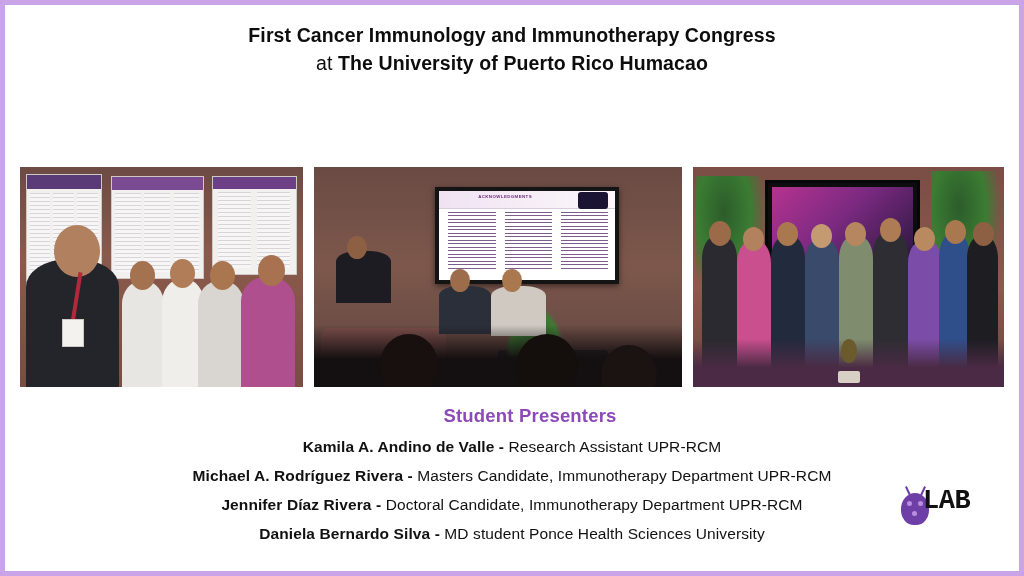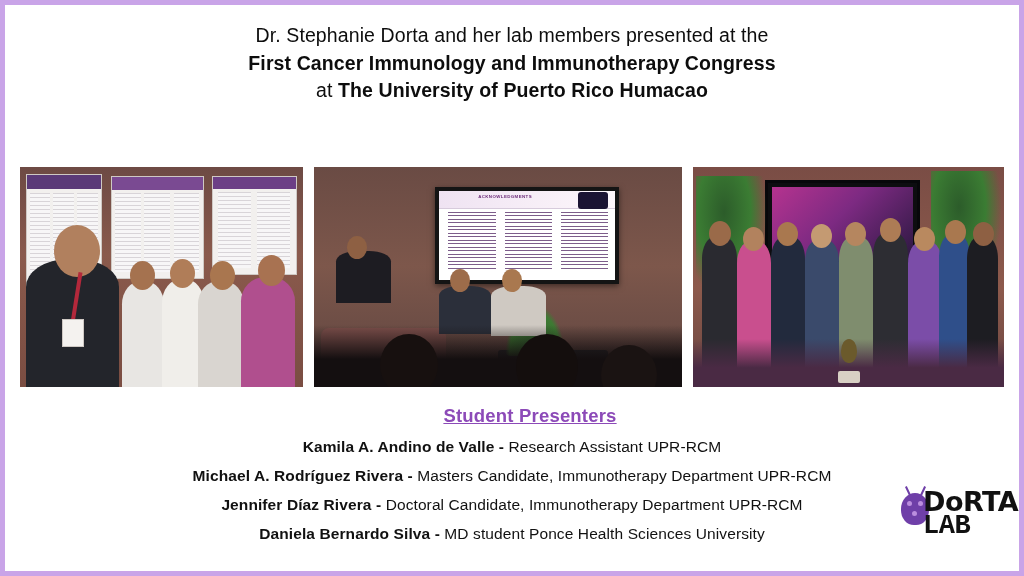--- a/index.html
+++ b/index.html
@@ -225,21 +225,20 @@
     position: absolute;
     top: 400px;
     left: 0;
     right: 0;
     text-align: center;
   }
   .presenters-heading {
     font-size: 18.5px;
     font-weight: bold;
     color: #8c4ab8;
-    text-decoration: underline;
     letter-spacing: .2px;
     padding-left: 36px;
   }
   .presenter-line {
     font-size: 15.5px;
     color: #111111;
     margin-top: 11px;
     letter-spacing: .1px;
   }
   .presenter-line .nm { font-weight: bold; }
@@ -292,21 +291,20 @@
   }
   .logo-text .l2 { font-size: 27px; font-family: Liberation Mono, monospace; }
 </style>
 </head>
 <body>
 
 <div class="slide">
   <div class="slide-inner">
 
     <div class="title-block">
-      <div class="title-line">Dr. Stephanie Dorta and her lab members presented at the</div>
       <div class="title-line b">First Cancer Immunology and Immunotherapy Congress</div>
       <div class="title-line">
         <span>at </span><b>The University of Puerto Rico Humacao</b>
       </div>
     </div>
 
 
     <div class="photo-row">
 
       <div class="photo p1">
@@ -440,19 +438,18 @@
     <div class="logo">
       <div class="logo-bug">
         <div class="body"></div>
         <div class="ant" style="left:12px;transform:rotate(-25deg);"></div>
         <div class="ant" style="left:27px;transform:rotate(25deg);"></div>
         <div class="spot" style="left:12px;top:14px;"></div>
         <div class="spot" style="left:23px;top:14px;"></div>
         <div class="spot" style="left:17px;top:24px;"></div>
       </div>
       <div class="logo-text">
-        <div class="l1"><span>DoRTA</span></div>
         <div class="l2"><span>LAB</span></div>
       </div>
     </div>
 
   </div>
 </div>
 
 </body></html>

